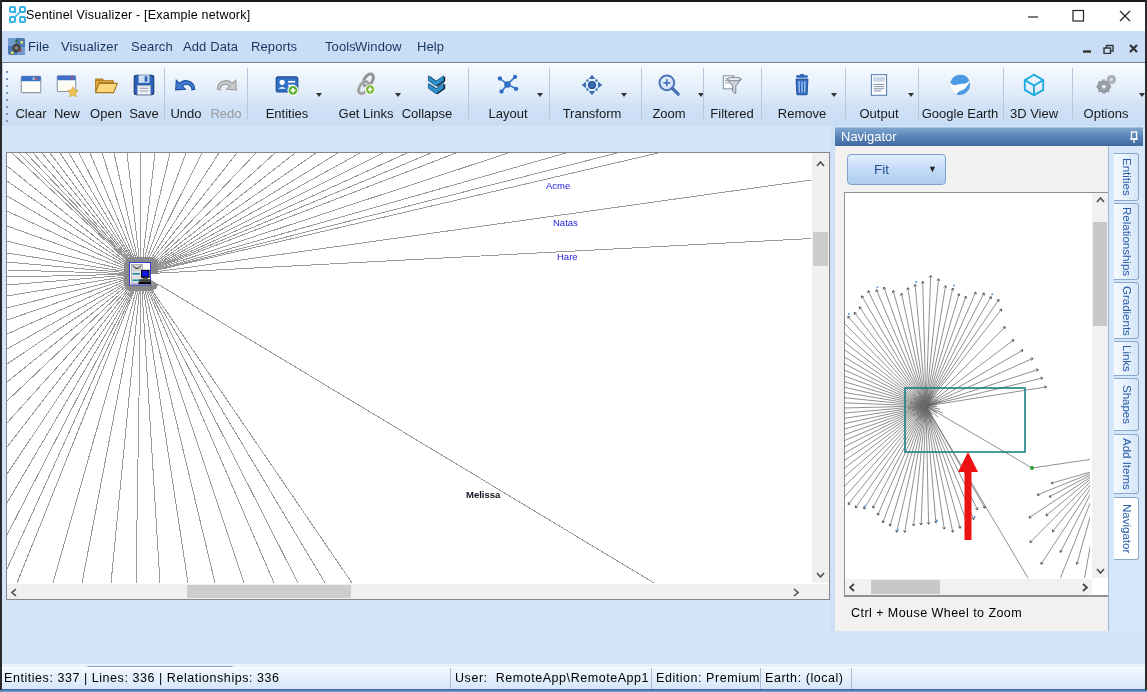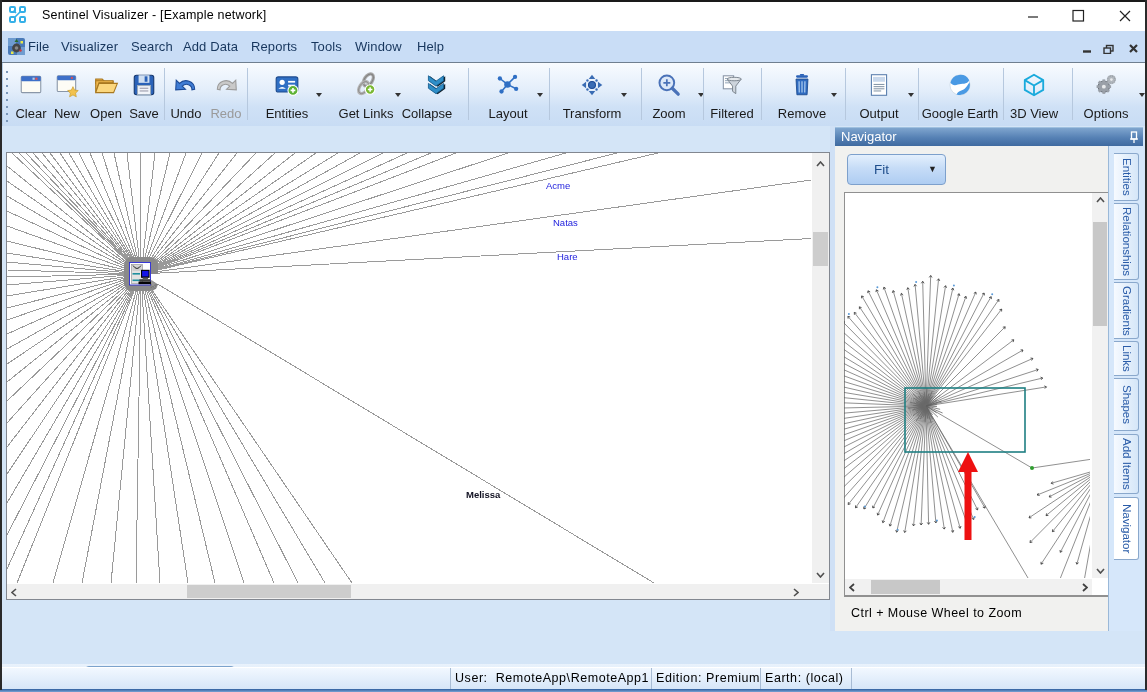--- a/index.html
+++ b/index.html
@@ -15,21 +15,21 @@
   <svg class="abs" style="left:9px;top:4px" width="17" height="17" viewBox="0 0 17 17">
     <g fill="none" stroke="#35b0e8" stroke-width="2">
       <rect x="1" y="1" width="5" height="5" rx="1"></rect>
           <rect x="11" y="1" width="5" height="5" rx="1"></rect>
       <rect x="1" y="11" width="5" height="5" rx="1"></rect>
           <rect x="11" y="11" width="5" height="5" rx="1"></rect>
       <line x1="5" y1="12" x2="12" y2="5" stroke-width="1.6"></line>
       <line x1="4.5" y1="4.5" x2="7" y2="7" stroke-width="1.6"></line>
     </g>
       </svg>
-  <div class="abs" style="left:42px;top:6px;font-size:12.5px;letter-spacing:0.2px;color:#000">Sentinel Visualizer - [Example network]</div>
+  <div class="abs" style="left:26px;top:6px;font-size:12.5px;letter-spacing:0.2px;color:#000">Sentinel Visualizer - [Example network]</div>
   <svg class="abs" style="left:1026px;top:7px" width="110" height="14" viewBox="0 0 110 14">
     <line x1="2" y1="8" x2="12" y2="8" stroke="#222" stroke-width="1.2"></line>
     <rect x="47" y="1.5" width="10.5" height="10.5" fill="none" stroke="#222" stroke-width="1.2"></rect>
     <path d="M94 2 L104 12 M104 2 L94 12" stroke="#222" stroke-width="1.2"></path>
   </svg>
 </div>
 
 <div class="abs" style="left:0;top:31px;width:1147px;height:31px;background:#c9ddf6">
   <svg class="abs" style="left:8px;top:7px" width="17" height="17" viewBox="0 0 17 17">
     <rect x="0" y="0" width="17" height="17" rx="2" fill="#4a7ab8"></rect>
@@ -41,21 +41,21 @@
         <rect x="12.5" y="3" width="2.5" height="2.5" fill="#e8e84a"></rect>
     <rect x="3" y="13.5" width="2.5" height="2.5" fill="#e8e84a"></rect>
         <circle cx="12.5" cy="12.5" r="1.2" fill="#d03a3a"></circle>
   </svg>
   <div class="abs" style="left:28px;top:8px;font-size:13px;color:#17365d;letter-spacing:0.1px">
     <span style="position:absolute;left:0px">File</span>
     <span style="position:absolute;left:33px">Visualizer</span>
     <span style="position:absolute;left:103px">Search</span>
     <span style="position:absolute;left:155px">Add&nbsp;Data</span>
     <span style="position:absolute;left:223px">Reports</span>
-    <span style="position:absolute;left:283px">Tools</span>
+    <span style="position:absolute;left:297px">Tools</span>
     <span style="position:absolute;left:327px">Window</span>
     <span style="position:absolute;left:389px">Help</span>
   </div>
   <svg class="abs" style="left:1082px;top:11px" width="60" height="12" viewBox="0 0 60 12">
     <line x1="1" y1="9.5" x2="9" y2="9.5" stroke="#333" stroke-width="2.4"></line>
     <rect x="24.5" y="3.5" width="6.5" height="5.5" fill="none" stroke="#333" stroke-width="1.4"></rect>
     <rect x="22" y="6" width="6.5" height="5.5" fill="#c9ddf6" stroke="#333" stroke-width="1.4"></rect>
     <path d="M48 3 l7 7 M55 3 l-7 7" stroke="#333" stroke-width="2.2"></path>
   </svg>
 </div>
@@ -688,20 +688,21 @@
         </svg>
   </div>
   <svg class="abs" style="left:1104px;top:8px" width="40" height="11" viewBox="0 0 40 11">
     <path d="M7 1 L2 5.5 7 10z" fill="none" stroke="#2f6fc0" stroke-width="1.4"></path>
     <path d="M14 1 L19 5.5 14 10z" fill="none" stroke="#2f6fc0" stroke-width="1.4"></path>
     <path d="M30 1.5 l8 8 M38 1.5 l-8 8" stroke="#2f6fc0" stroke-width="2"></path>
   </svg>
 </div>
 
 <div class="abs" style="left:0;top:667px;width:1147px;height:22px;background:linear-gradient(#f2f8ff,#d6e6f8);border-top:1px solid #fff;font-size:12.5px;letter-spacing:0.55px;color:#000">
+  <div class="abs" style="left:4px;top:3px">Entities: 337 | Lines: 336 | Relationships: 336</div>
   <div class="abs" style="left:450px;top:0;width:1px;height:22px;background:#a8bcd4"></div>
   <div class="abs" style="left:455px;top:3px">User:&nbsp; RemoteApp\RemoteApp1</div>
   <div class="abs" style="left:651px;top:0;width:1px;height:22px;background:#a8bcd4"></div>
   <div class="abs" style="left:656px;top:3px">Edition: Premium</div>
   <div class="abs" style="left:760px;top:0;width:1px;height:22px;background:#a8bcd4"></div>
   <div class="abs" style="left:765px;top:3px">Earth: (local)</div>
   <div class="abs" style="left:851px;top:0;width:1px;height:22px;background:#a8bcd4"></div>
 </div>
 <div class="abs" style="left:0;top:689px;width:1147px;height:3px;background:linear-gradient(#2f5f9e,#7aa2d4)"></div>
 

